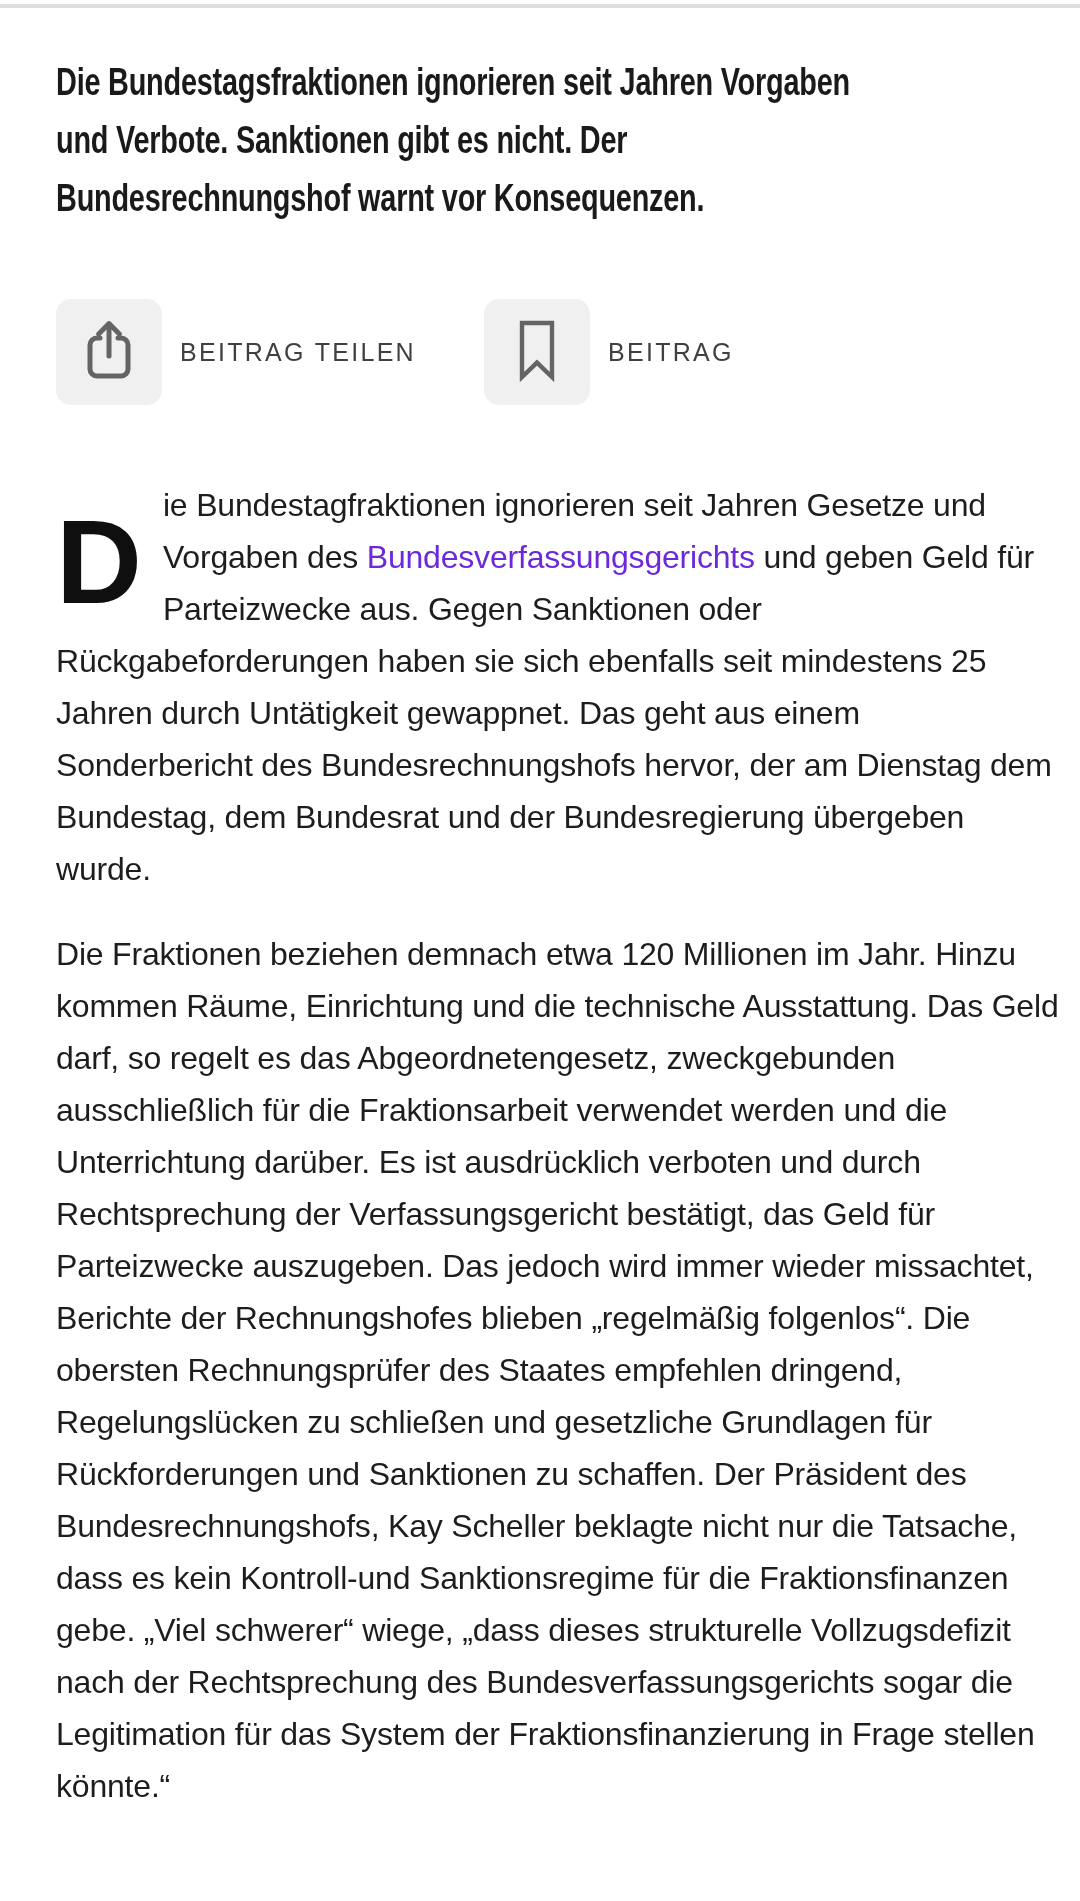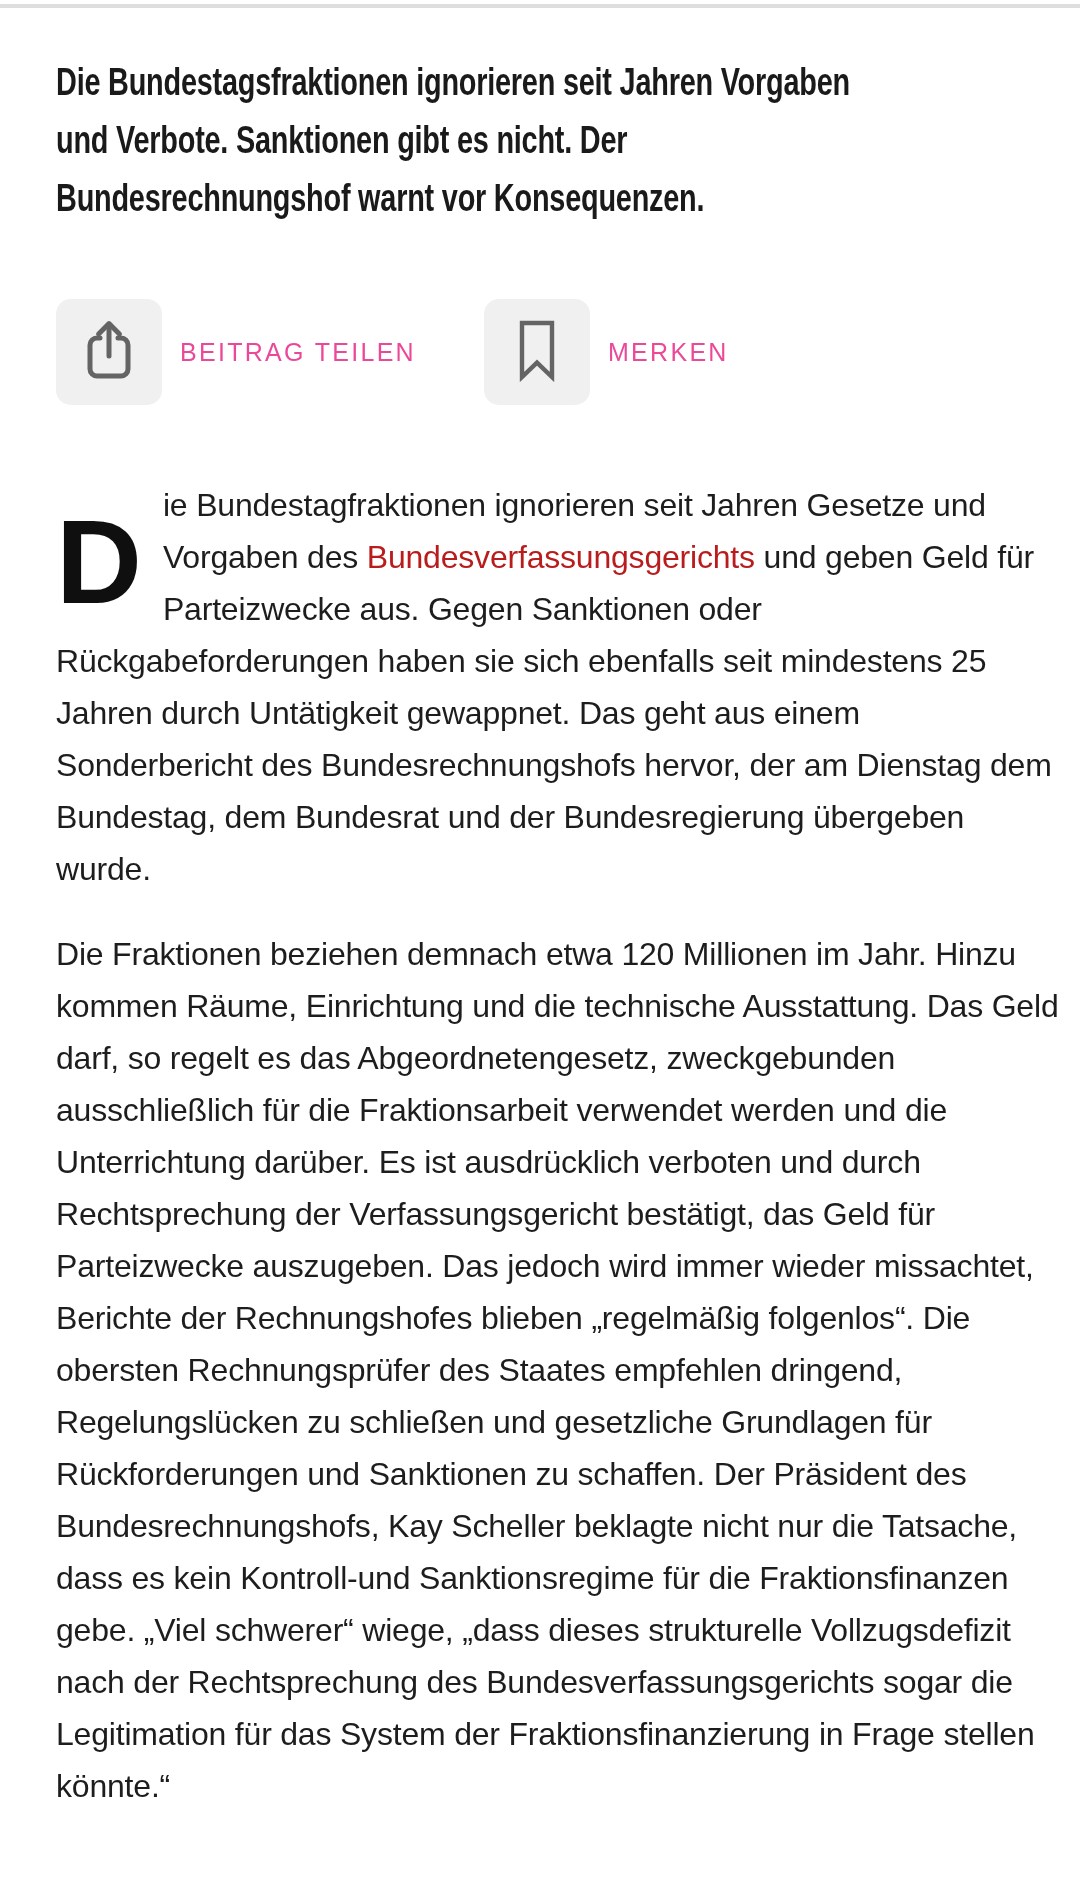--- a/index.html
+++ b/index.html
@@ -57,21 +57,21 @@
     border-radius: 15px;
     background: #f0f0f0;
     display: flex;
     align-items: center;
     justify-content: center;
   }
   .action-label {
     margin-left: 18px;
     font-size: 25px;
     letter-spacing: 2.3px;
-    color: #ec4899;
+    color: #404040;
     white-space: nowrap;
   }
   
   .article {
     margin-top: 74px;
   }
   .article p {
     margin: 0;
     font-size: 32px;
     line-height: 52px;
@@ -86,21 +86,21 @@
     font-size: 119px;
     line-height: 100px;
     font-weight: 700;
     color: #0f0f0f;
     padding-top: 33px;
     height: 115px;
     margin-right: 21px;
     letter-spacing: 0;
   }
   .inline-link {
-    color: #b91c1c;
+    color: #6d28d9;
     text-decoration: none;
     cursor: pointer;
   }
 </style>
 </head>
 <body>
 
 <div class="top-divider"></div>
 
 <div class="content">
@@ -127,21 +127,21 @@
     </div>
 
     <div class="action">
       <div class="icon-box">
         <span>
           <svg width="48" height="64" viewBox="0 0 24 32" fill="none" stroke="#646464" stroke-width="2.2" stroke-linejoin="miter">
             <path d="M4.5 2.5 H19.5 V29.5 L12 22.3 L4.5 29.5 Z"></path>
           </svg>
         </span>
       </div>
-      <span class="action-label">MERKEN</span>
+      <span class="action-label">BEITRAG</span>
     </div>
 
   </div>
 
   <div class="article">
 
     <p>
       <span class="drop-cap">D</span><span>ie Bundestagfraktionen ignorieren seit Jahren Gesetze und Vorgaben des </span><span class="inline-link">Bundesverfassungsgerichts</span><span> und geben Geld für Parteizwecke aus. Gegen Sanktionen oder Rückgabeforderungen haben sie sich ebenfalls seit mindestens 25 Jahren durch Untätigkeit gewappnet. Das geht aus einem Sonderbericht des Bundesrechnungshofs hervor, der am Dienstag dem Bundestag, dem Bundesrat und der Bundesregierung übergeben wurde.</span>
     </p>
 

